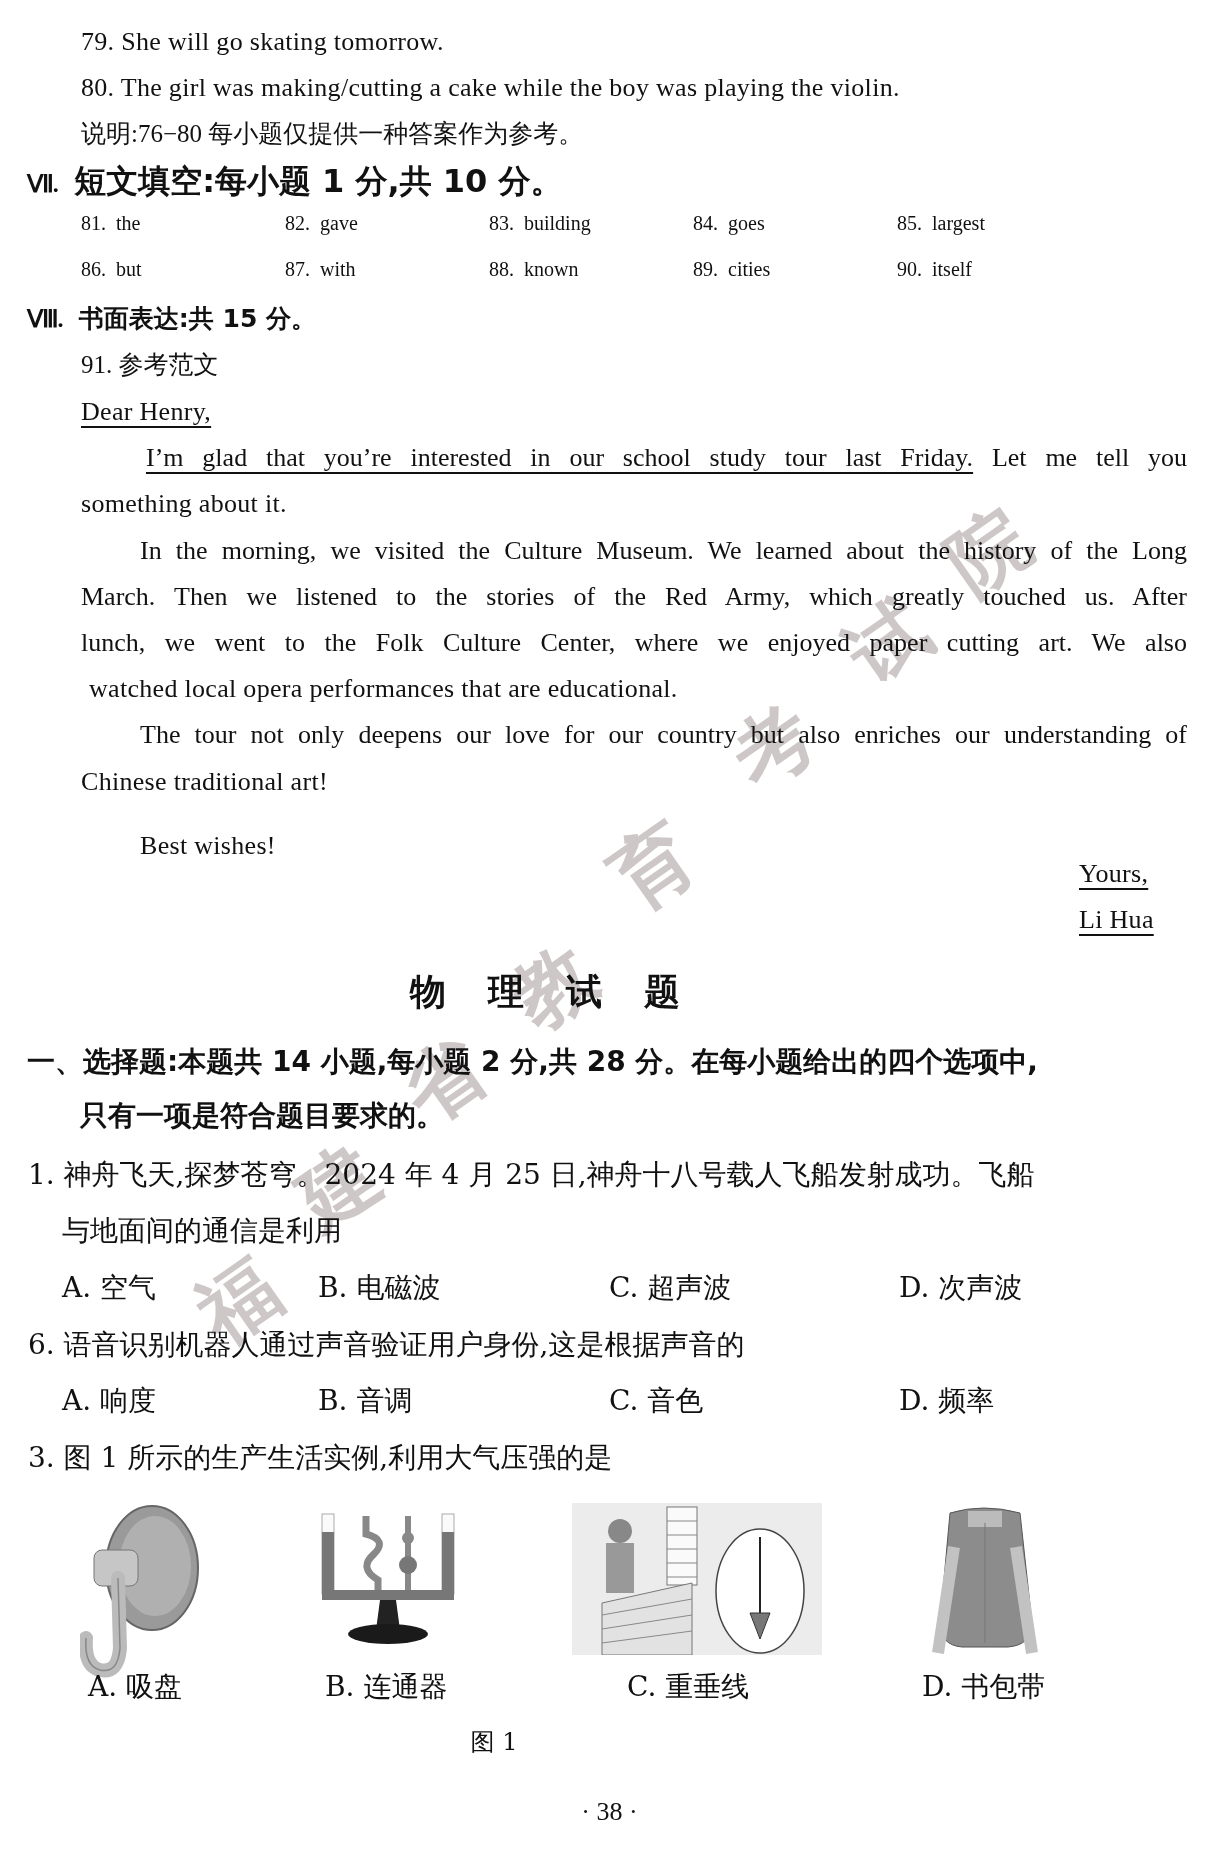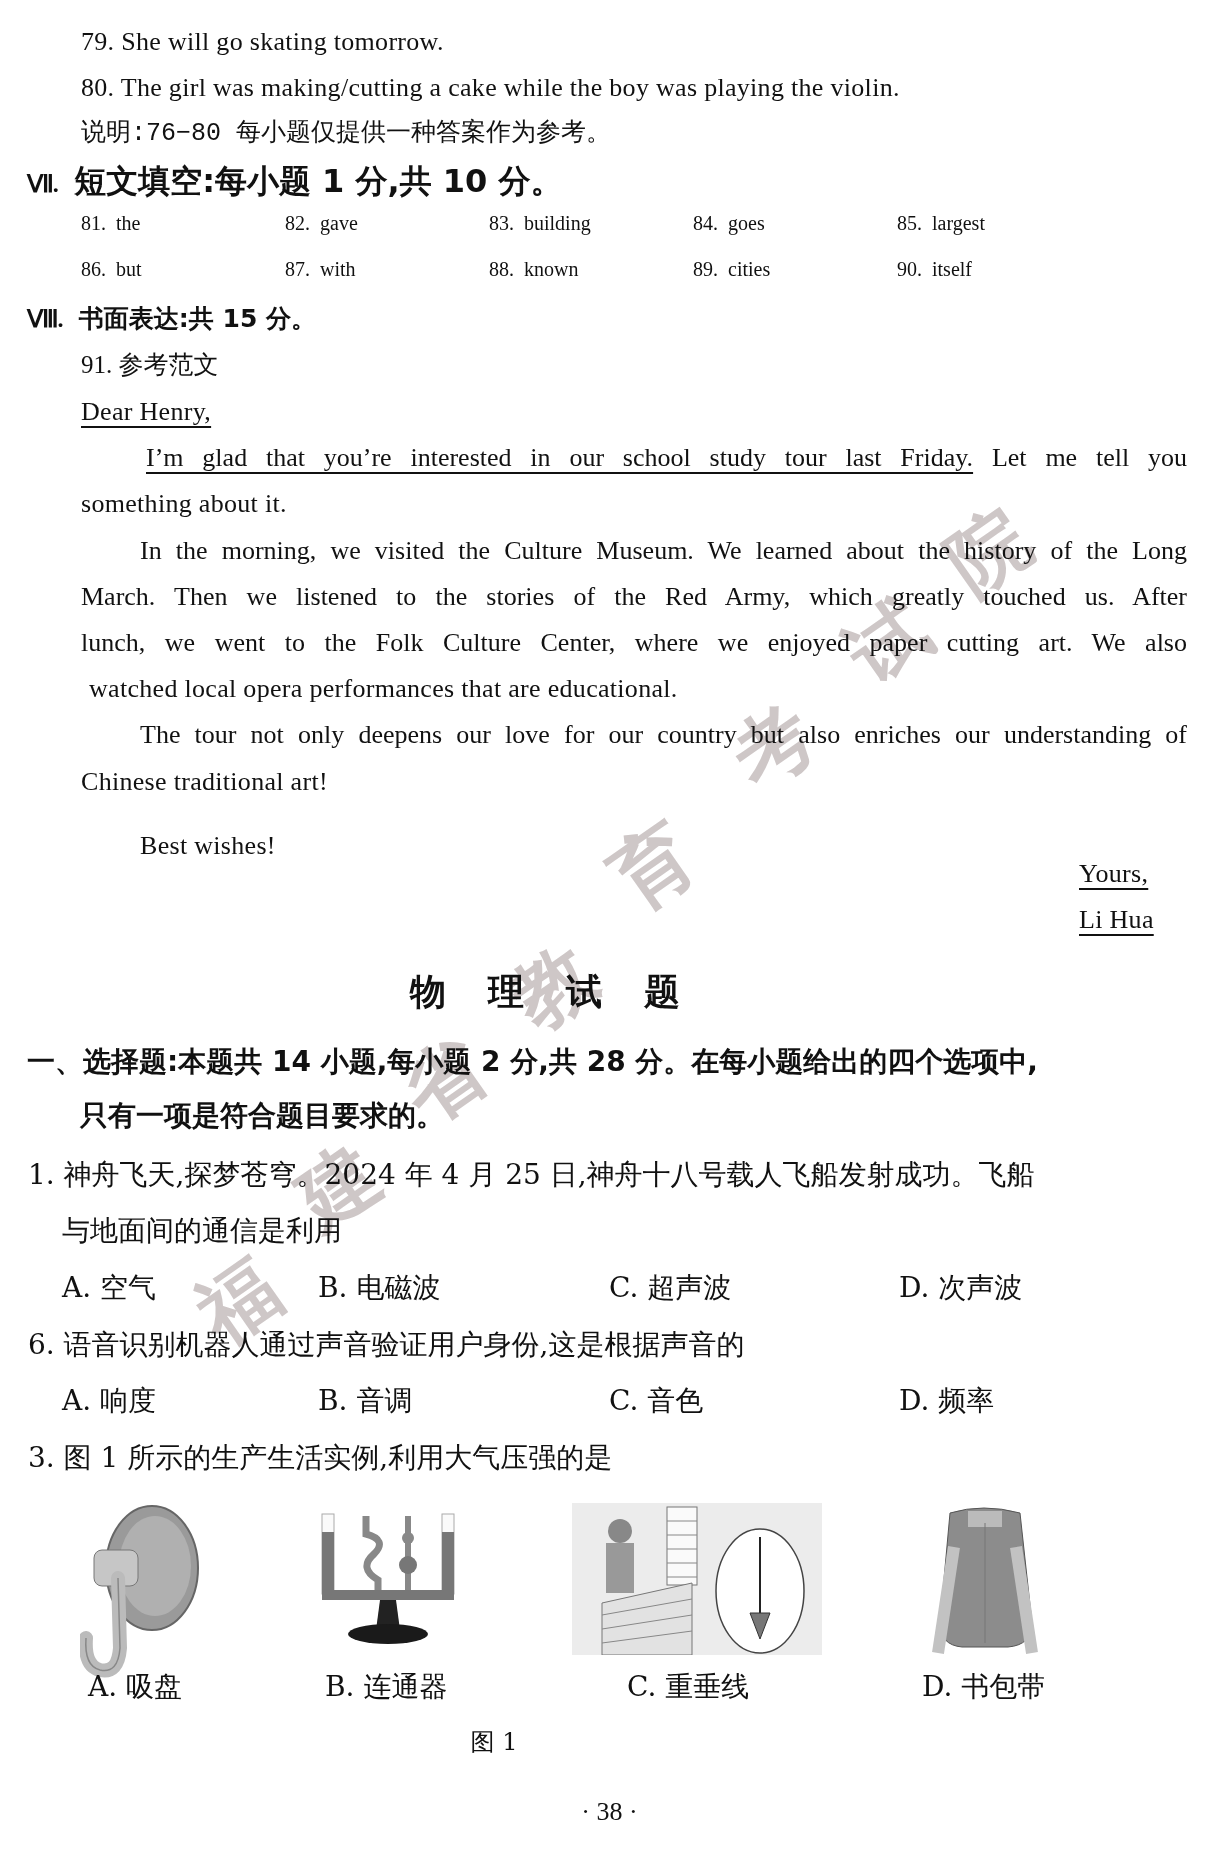--- a/index.html
+++ b/index.html
@@ -1,19 +1,19 @@
 <!DOCTYPE html>
 <html><head>
 <meta charset="utf-8">
 <style>
   html, body { margin: 0; padding: 0; background: #fff; }
   body { width: 1219px; height: 1859px; position: relative; overflow: hidden; color: #111; }
   .line { position: absolute; white-space: nowrap; font-size: 25px; line-height: 30px; }
   .en { font-family: "Liberation Serif", serif; font-size: 26px; letter-spacing: 0.3px; }
-  .zh { font-family: Liberation Mono, monospace; font-size: 25px; }
+  .zh { font-family: Liberation Serif, serif; font-size: 25px; }
   .bold { font-weight: bold; font-family: "DejaVu Sans", sans-serif; }
   .just { position: absolute; left: 81px; width: 1106px; text-align: justify; text-align-last: justify; font-family: "Liberation Serif", serif; font-size: 26px; line-height: 30px; white-space: nowrap; }
   .ul { text-decoration: underline; text-underline-offset: 6px; text-decoration-thickness: 1.5px; }
   .num-grid { position: absolute; left: 81px; display: flex; font-family: "Liberation Serif", serif; font-size: 20px; }
   .num-grid .cell { width: 204px; white-space: nowrap; }
   .wm { position: absolute; font-family: "DejaVu Sans", sans-serif; font-weight: bold; font-size: 78px; color: #c9c1c1; opacity: 0.9; transform: rotate(-35deg); z-index: 0; pointer-events: none; }
   .content { position: relative; z-index: 1; }
   .title { position: absolute; left: 0; width: 1132px; top: 968px; text-align: center; font-family: "DejaVu Sans", sans-serif; font-weight: bold; font-size: 36px; letter-spacing: 42px; }
   .opt { position: absolute; white-space: nowrap; font-family: "DejaVu Serif", serif; font-size: 28px; }
   .q { position: absolute; white-space: nowrap; font-family: "DejaVu Serif", serif; font-size: 28px; left: 28px; }

